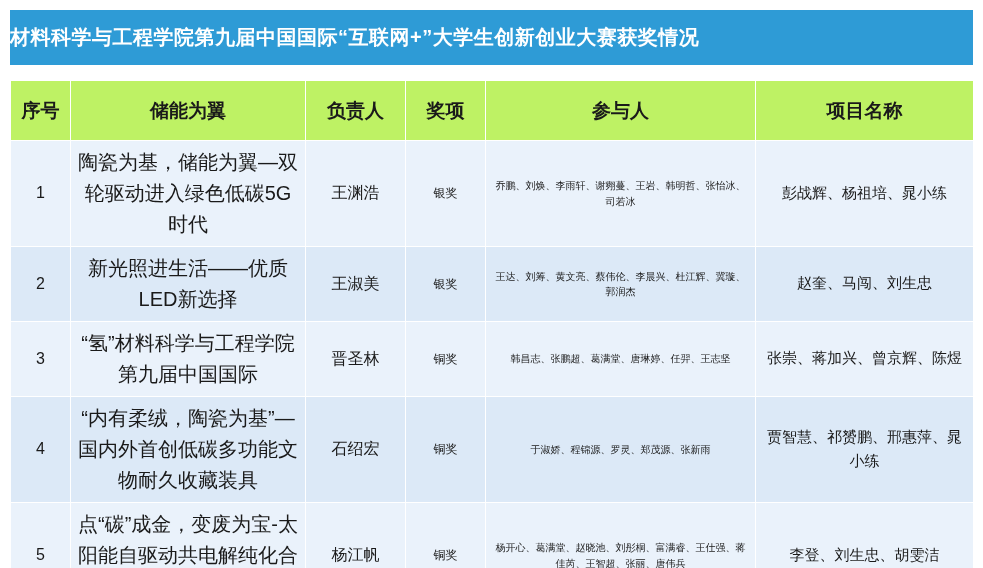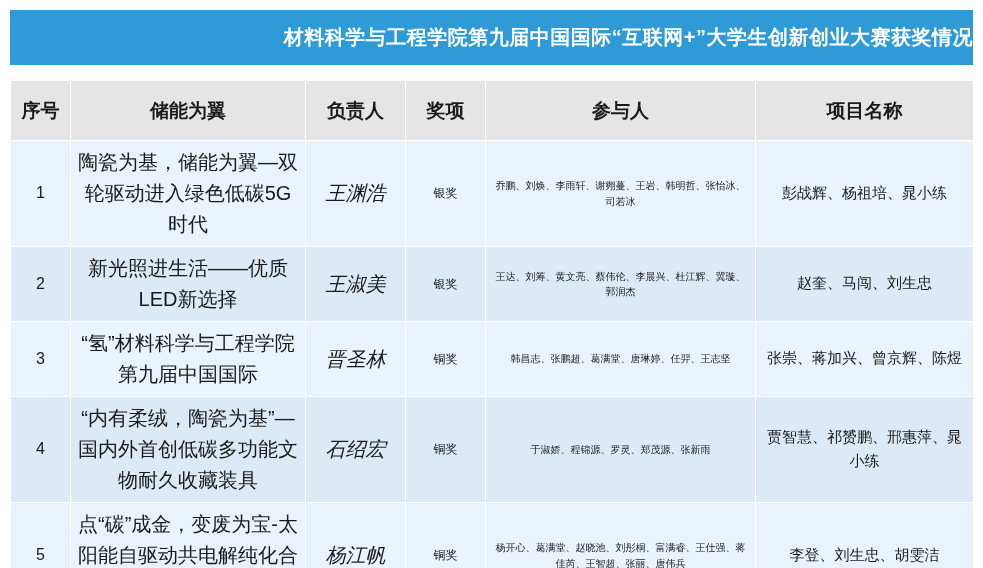--- a/index.html
+++ b/index.html
@@ -22,21 +22,21 @@
   }
   .title-bar {
     position: absolute;
     left: 10px;
     top: 10px;
     width: 963px;
     height: 55px;
     background: #2e9bd6;
     display: flex;
     align-items: center;
-    justify-content: flex-end;
+    justify-content: flex-start;
     box-sizing: border-box;
   }
   .title-text {
     color: #ffffff;
     font-size: 20px;
     font-weight: bold;
     letter-spacing: 0.5px;
     white-space: nowrap;
   }
   table.award-table {
@@ -50,21 +50,21 @@
   table.award-table th,
   table.award-table td {
     border: 1px solid #ffffff;
     text-align: center;
     vertical-align: middle;
     padding: 6px 6px;
     color: #1a1a1a;
     box-sizing: border-box;
   }
   thead th {
-    background: #e5e5e5;
+    background: #bef264;
     font-size: 19px;
     font-weight: bold;
     height: 60px;
   }
   tbody td {
     font-size: 15px;
     line-height: 1.55;
   }
   tbody tr.row-odd td {
     background: #eaf2fb;
@@ -75,23 +75,22 @@
   td.col-index {
     font-size: 16px;
     font-weight: normal;
   }
   td.col-project {
     font-size: 20px;
     padding-left: 12px;
     padding-right: 12px;
   }
   td.col-leader {
-    font-size: 20px;
+    font-size: 16px;
     white-space: nowrap;
-    font-style: italic;
   }
   td.col-prize {
     font-size: 12px;
     white-space: nowrap;
   }
   td.col-members {
     font-size: 10px;
     padding-left: 14px;
     padding-right: 14px;
   }

